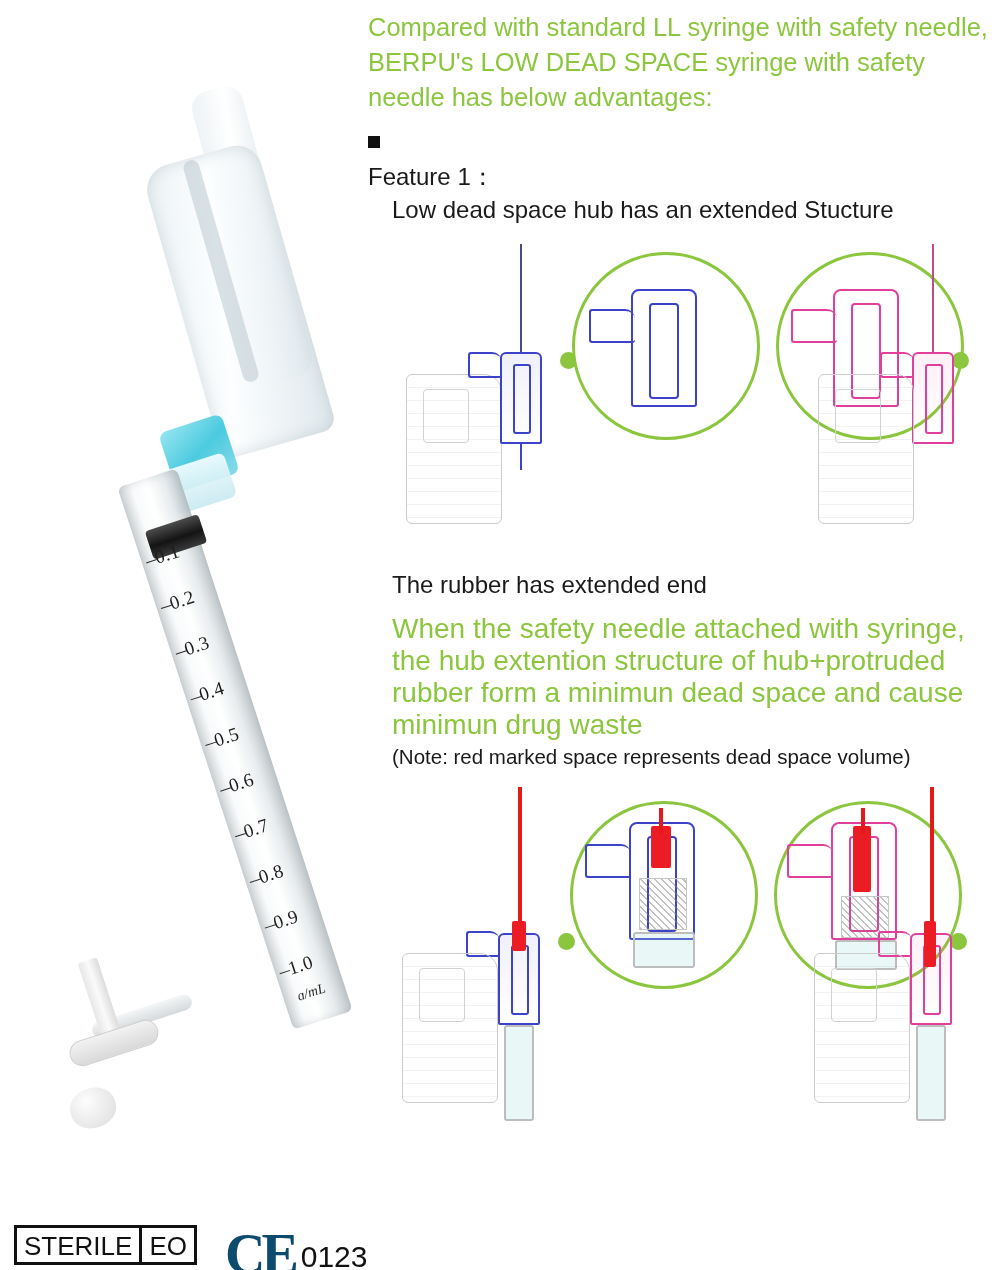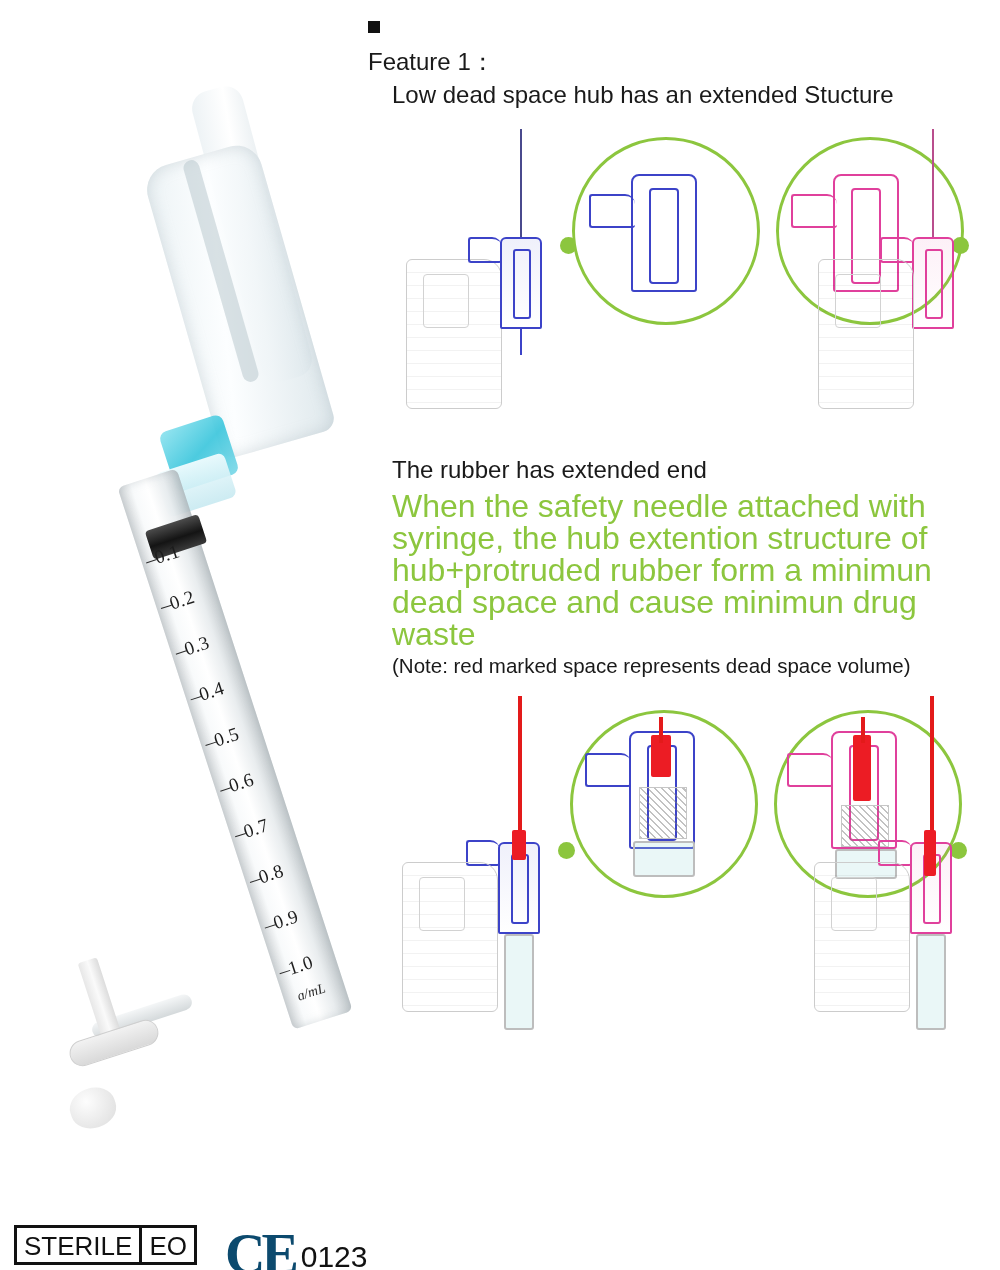--- a/index.html
+++ b/index.html
@@ -256,24 +256,24 @@
     flex: 0 0 auto;
   }
   .feature-sub {
     font-size: 24px;
     color: #1a1a1a;
     line-height: 33px;
     margin-left: 24px;
   }
   .feature-green {
     color: #8cc63e;
-    font-size: 32px;
+    font-size: 28px;
     line-height: 32px;
     margin-left: 24px;
-    margin-top: 4px;
+    margin-top: 12px;
   }
   .feature-note {
     color: #1a1a1a;
     font-size: 20.5px;
     line-height: 28px;
     margin-left: 24px;
     margin-top: 2px;
   }
 
   
@@ -459,20 +459,21 @@
     <span>EO</span>
   </div>
   <div class="ce-group">
     <div class="ce-mark">CE</div>
     <div class="ce-number">0123</div>
   </div>
 </div>
 
 <div id="content">
 
+  <p class="intro">Compared with standard LL syringe with safety needle, BERPU's LOW DEAD SPACE syringe with safety needle has below advantages:</p>
 
   <div class="feature-block">
     <div class="feature-head">
       <span class="bullet-square"></span>
       <span>Feature 1：</span>
     </div>
     <div class="feature-sub">Low dead space hub has an extended Stucture</div>
   </div>
 
   <div class="diagram" id="diagram-1">

